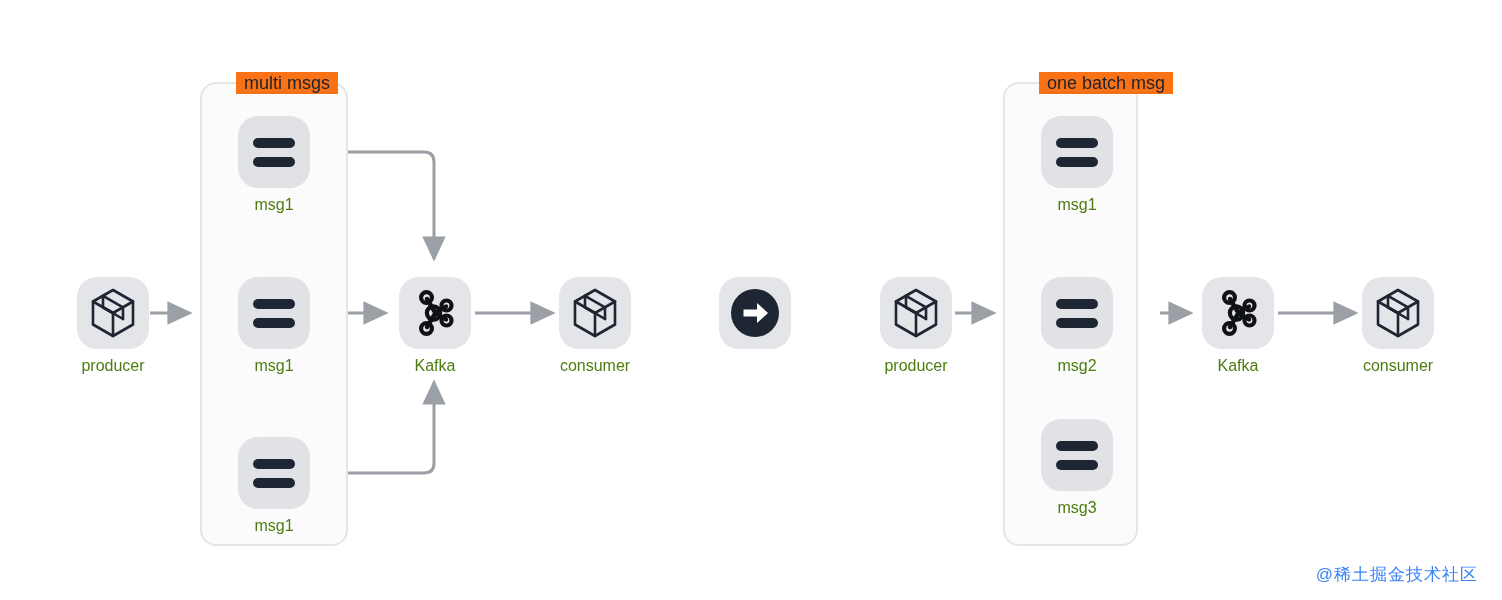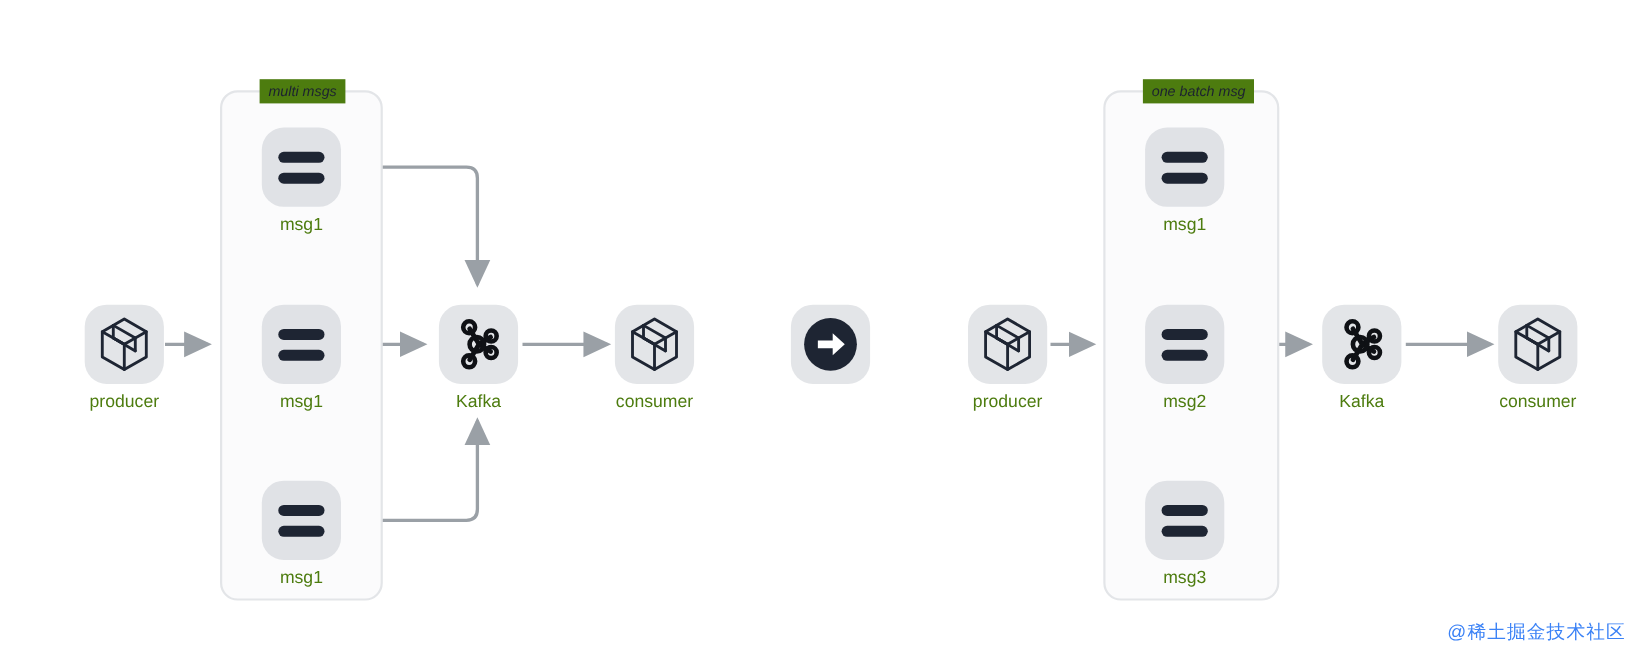--- a/index.html
+++ b/index.html
@@ -21,27 +21,26 @@
   .group {
     position: absolute;
     border: 2px solid #e3e5e8;
     border-radius: 16px;
     background: #fbfbfc;
   }
   .group-label {
     position: absolute;
     top: -12px;
     left: 34px;
-    background: #4d7c0f;
+    background: #f97316;
     padding: 0 8px;
-    font-size: 13px;
+    font-size: 18px;
     color: #1c2230;
     white-space: nowrap;
     line-height: 22px;
-    font-style: italic;
   }
 
   
   .node {
     position: absolute;
     display: flex;
     flex-direction: column;
     align-items: center;
   }
   .tile {
@@ -229,21 +228,21 @@
     <div class="tile">
       <span>
         <svg width="52" height="52" viewBox="0 0 52 52">
           <circle cx="26" cy="26" r="24" fill="#1e2533"></circle>
           <path d="M14.5 22.5 L28 22.5 L28 16 L39 26 L28 36 L28 29.5 L14.5 29.5 Z" fill="#ffffff"></path>
         </svg>
       </span>
     </div>
   </div>
 
-  <div class="group" style="left:1003px; top:82px; width:160px; height:464px;">
+  <div class="group" style="left:1003px; top:82px; width:135px; height:464px;">
     <span class="group-label">one batch msg</span>
   </div>
 
   <div class="node" style="left:880px; top:277px; width:72px;">
     <div class="tile">
       <span>
         <svg width="46" height="50" viewBox="0 0 46 50">
           <g fill="none" stroke="#1e2533" stroke-width="2.6" stroke-linejoin="round" stroke-linecap="round">
             <path d="M23 2 L43 13.5 L43 36.5 L23 48 L3 36.5 L3 13.5 Z"></path>
             <path d="M3 13.5 L23 25 L43 13.5"></path>
@@ -272,21 +271,21 @@
   <div class="node" style="left:1041px; top:277px; width:72px;text-align:center;">
     <div class="tile msg-tile">
       <span class="msg-icon">
         <i class="bar"></i>
           <i class="bar"></i>
       </span>
     </div>
     <div class="caption">msg2</div>
   </div>
 
-  <div class="node" style="left:1041px; top:437px; width:72px;">
+  <div class="node" style="left:1041px; top:419px; width:72px;">
     <div class="tile msg-tile">
       <span class="msg-icon">
         <i class="bar"></i>
           <i class="bar"></i>
       </span>
     </div>
     <div class="caption">msg3</div>
   </div>
 
   <div class="node" style="left:1202px; top:277px; width:72px;">

